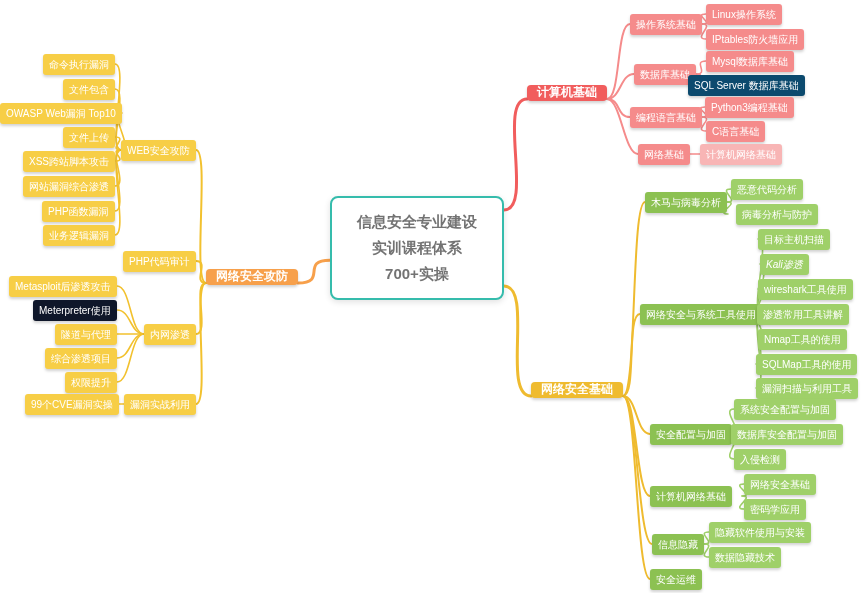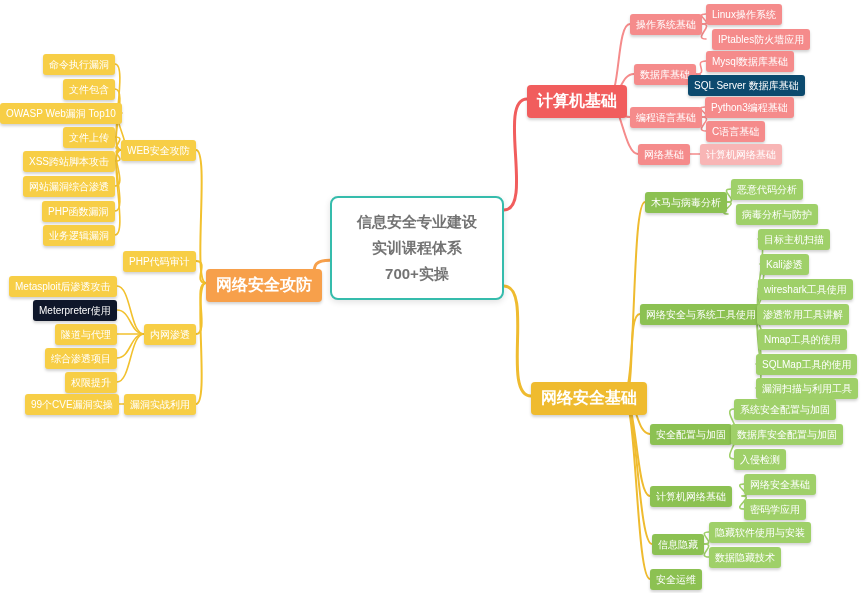--- a/index.html
+++ b/index.html
@@ -25,21 +25,21 @@
     background: #ffffff;
     border: 2px solid;
     border-radius: 8px;
     text-align: center;
     font-weight: bold;
     font-size: 15px;
     line-height: 1.75;
     padding: 11px 25px;
     box-shadow: 0 2px 6px rgba(0,0,0,0.12);
   }
-  .lvl1 { font-size: 16px; font-weight: bold; padding: 6px 10px; }
+  .lvl1 { font-size: 12px; font-weight: bold; padding: 0 10px; }
   .lvl2 { font-size: 10px; padding: 4px 6px; border-radius: 3px; }
 </style>
 </head>
 <body>
 
 <div id="canvas">
   <svg id="edges" xmlns="http://www.w3.org/2000/svg">
       <path d="M330 260.25 C300 260.25 328 283 298 283" stroke="#F7A04B" stroke-width="3" fill="none" stroke-linecap="round"></path>
       <path d="M206 283 C192 283 210 150 196 150" stroke="#F2C12E" stroke-width="2" fill="none" stroke-linecap="round"></path>
       <path d="M121 150 C107 150 129 64 115 64" stroke="#F2C12E" stroke-width="1.6" fill="none" stroke-linecap="round"></path>
@@ -116,36 +116,36 @@
     <div class="node lvl2" style="background: rgb(247, 206, 70); left: 9px; top: 275.5px;">Metasploit后渗透攻击</div>
     <div class="node lvl2" style="background: #0f172a; left: 33px; top: 299.5px;">Meterpreter使用</div>
     <div class="node lvl2" style="background: rgb(247, 206, 70); left: 55px; top: 323.5px;">隧道与代理</div>
     <div class="node lvl2" style="background: rgb(247, 206, 70); left: 45px; top: 347.5px;">综合渗透项目</div>
     <div class="node lvl2" style="background: rgb(247, 206, 70); left: 65px; top: 371.5px;">权限提升</div>
     <div class="node lvl2" style="background: rgb(247, 206, 70); left: 124px; top: 393.5px;">漏洞实战利用</div>
     <div class="node lvl2" style="background: rgb(247, 206, 70); left: 25px; top: 393.5px;">99个CVE漏洞实操</div>
     <div class="node lvl1" style="background: rgb(241, 93, 93); left: 527px; top: 85px;">计算机基础</div>
     <div class="node lvl2" style="background: rgb(245, 139, 139); left: 630px; top: 13.5px;">操作系统基础</div>
     <div class="node lvl2" style="background: rgb(245, 139, 139); left: 706px; top: 3.5px;">Linux操作系统</div>
-    <div class="node lvl2" style="background: rgb(245, 139, 139); left: 706px; top: 28.5px; margin-left: 6px;">IPtables防火墙应用</div>
+    <div class="node lvl2" style="background: rgb(245, 139, 139); left: 706px; top: 28.5px;">IPtables防火墙应用</div>
     <div class="node lvl2" style="background: rgb(245, 139, 139); left: 634px; top: 63.5px;">数据库基础</div>
     <div class="node lvl2" style="background: rgb(245, 139, 139); left: 706px; top: 50.5px;">Mysql数据库基础</div>
     <div class="node lvl2" style="background: #0c4a6e; left: 688px; top: 74.5px;">SQL Server 数据库基础</div>
     <div class="node lvl2" style="background: rgb(245, 139, 139); left: 630px; top: 106.5px;">编程语言基础</div>
     <div class="node lvl2" style="background: rgb(245, 139, 139); left: 705px; top: 96.5px;">Python3编程基础</div>
     <div class="node lvl2" style="background: rgb(245, 139, 139); left: 706px; top: 120.5px;">C语言基础</div>
     <div class="node lvl2" style="background: rgb(245, 139, 139); left: 638px; top: 143.5px;">网络基础</div>
     <div class="node lvl2" style="background: rgb(248, 181, 181); left: 700px; top: 143.5px;">计算机网络基础</div>
     <div class="node lvl1" style="background: rgb(239, 187, 47); left: 531px; top: 382px;">网络安全基础</div>
     <div class="node lvl2" style="background: rgb(140, 193, 82); left: 645px; top: 191.5px;">木马与病毒分析</div>
     <div class="node lvl2" style="background: rgb(159, 208, 105); left: 731px; top: 178.5px;">恶意代码分析</div>
     <div class="node lvl2" style="background: rgb(159, 208, 105); left: 728px; top: 203.5px; margin-left: 8px;">病毒分析与防护</div>
     <div class="node lvl2" style="background: rgb(140, 193, 82); left: 640px; top: 303.5px;">网络安全与系统工具使用</div>
     <div class="node lvl2" style="background: rgb(159, 208, 105); left: 758px; top: 228.5px;">目标主机扫描</div>
-    <div class="node lvl2" style="background: rgb(159, 208, 105); left: 760px; top: 253.5px;">Kali渗透</div>
+    <div class="node lvl2" style="background: rgb(159, 208, 105); left: 760px; top: 253.5px; font-style: italic;">Kali渗透</div>
     <div class="node lvl2" style="background: rgb(159, 208, 105); left: 758px; top: 278.5px;">wireshark工具使用</div>
     <div class="node lvl2" style="background: rgb(159, 208, 105); left: 757px; top: 303.5px;">渗透常用工具讲解</div>
     <div class="node lvl2" style="background: rgb(159, 208, 105); left: 758px; top: 328.5px;">Nmap工具的使用</div>
     <div class="node lvl2" style="background: rgb(159, 208, 105); left: 756px; top: 353.5px;">SQLMap工具的使用</div>
     <div class="node lvl2" style="background: rgb(159, 208, 105); left: 756px; top: 377.5px;">漏洞扫描与利用工具</div>
     <div class="node lvl2" style="background: rgb(140, 193, 82); left: 650px; top: 423.5px;">安全配置与加固</div>
     <div class="node lvl2" style="background: rgb(159, 208, 105); left: 734px; top: 398.5px;">系统安全配置与加固</div>
     <div class="node lvl2" style="background: rgb(159, 208, 105); left: 731px; top: 423.5px;">数据库安全配置与加固</div>
     <div class="node lvl2" style="background: rgb(159, 208, 105); left: 734px; top: 448.5px;">入侵检测</div>
     <div class="node lvl2" style="background: rgb(140, 193, 82); left: 650px; top: 485.5px;">计算机网络基础</div>

